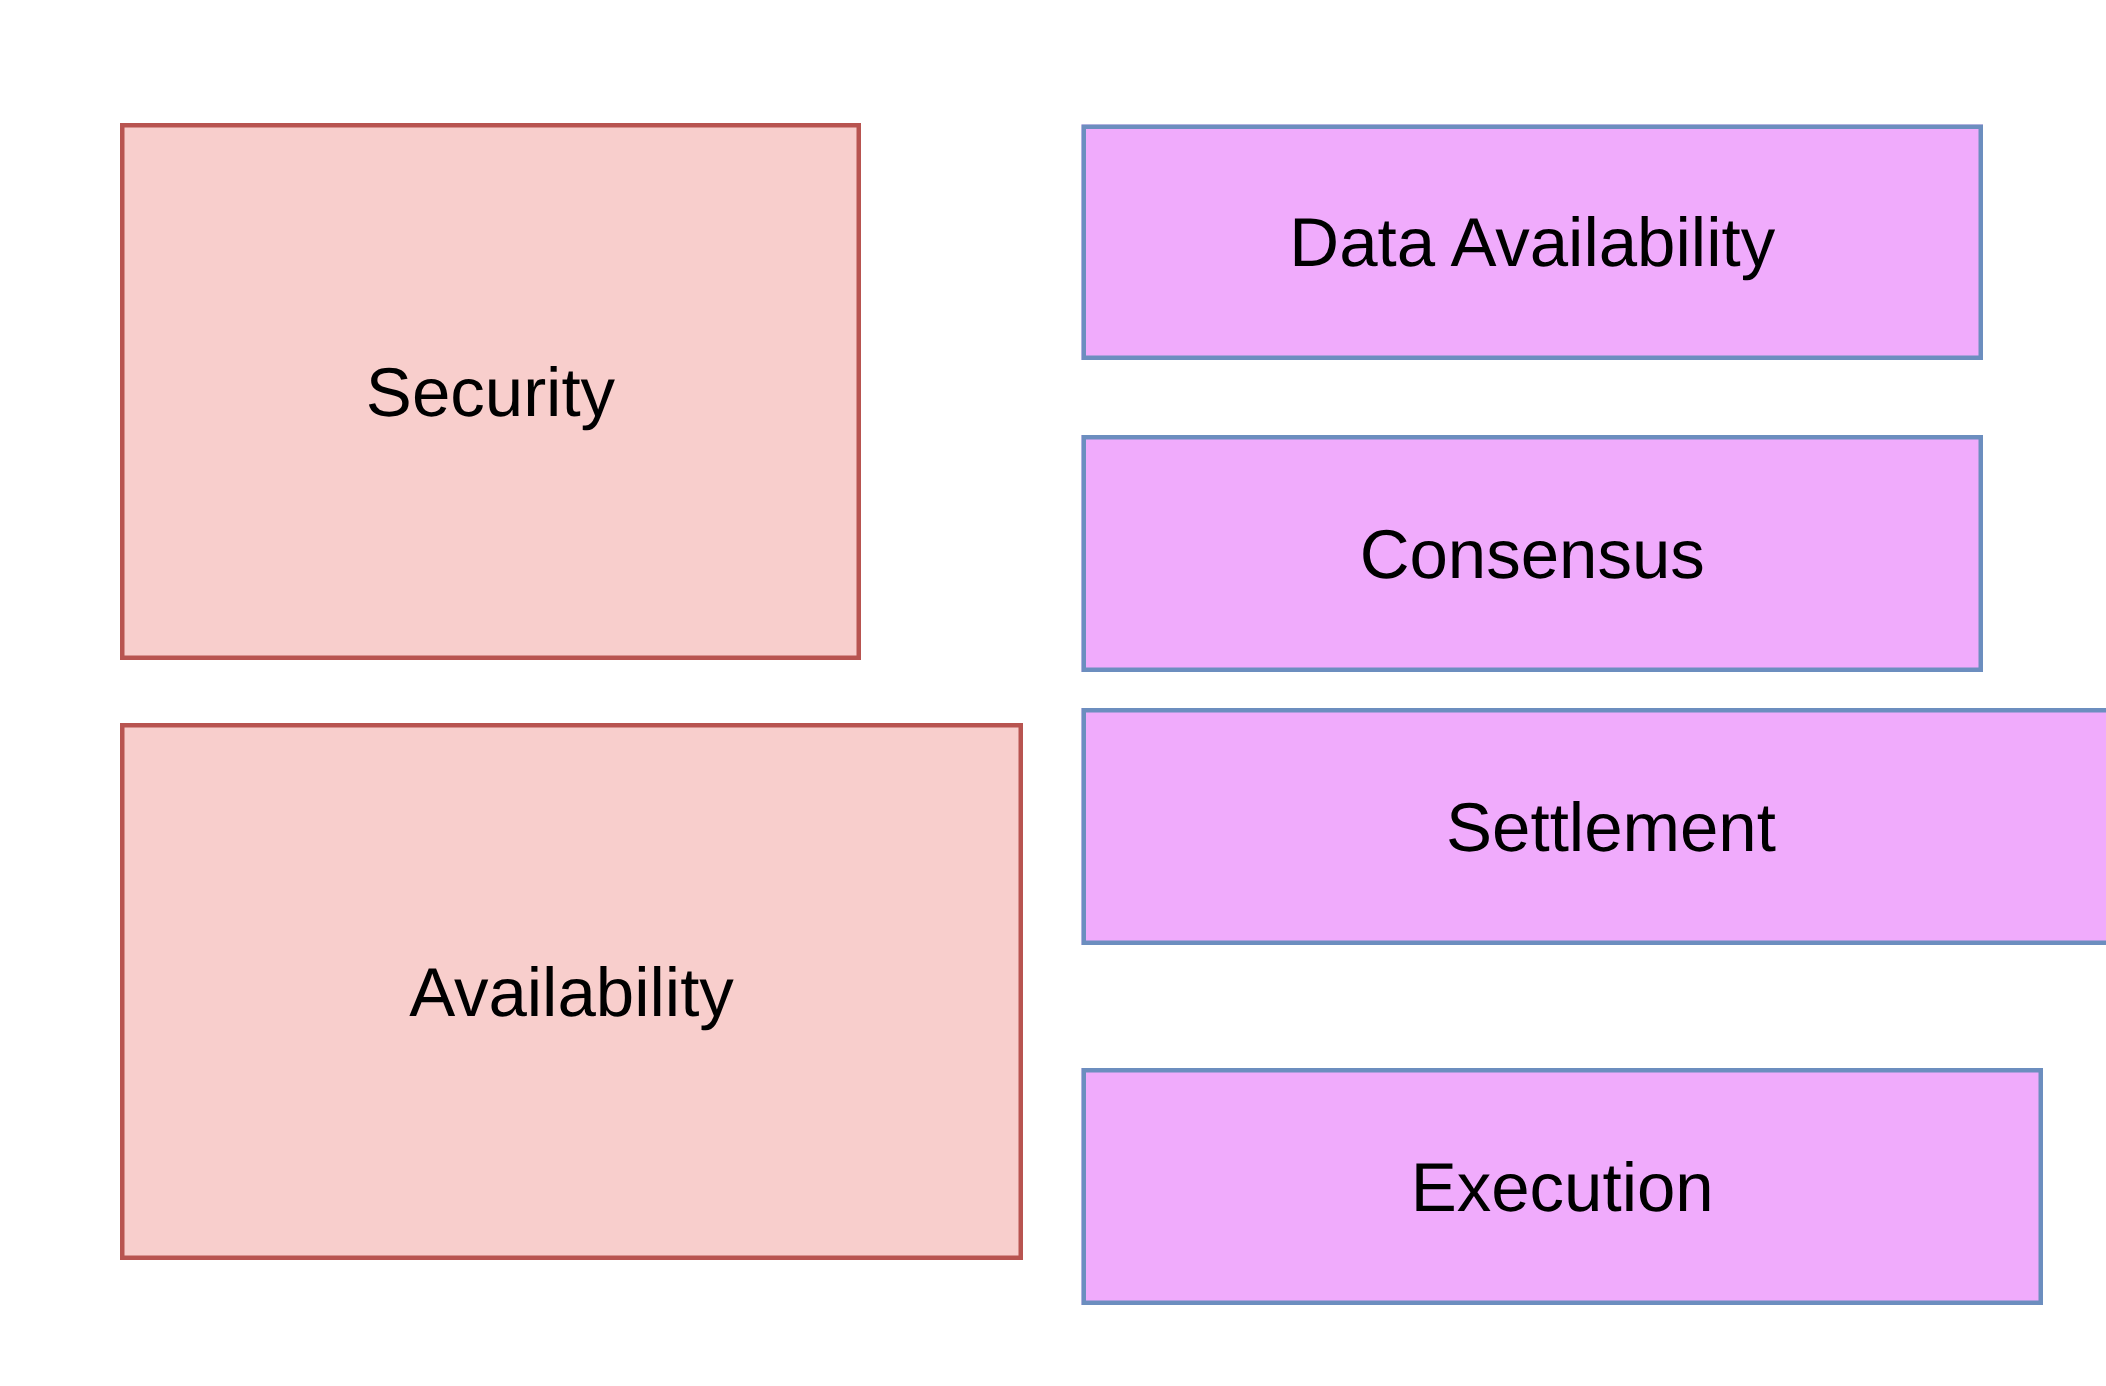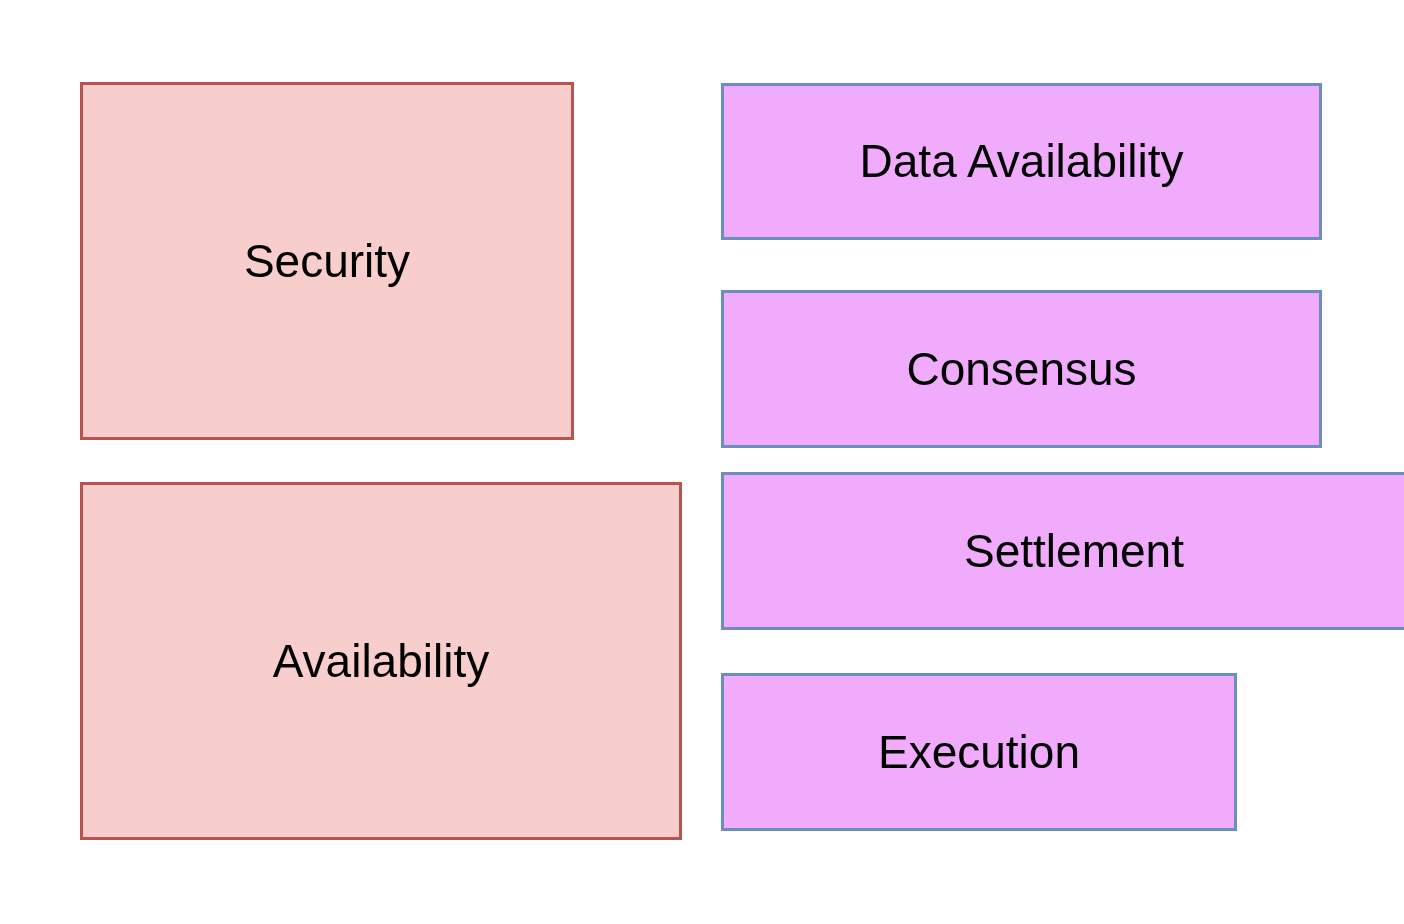--- a/index.html
+++ b/index.html
@@ -54,21 +54,21 @@
   }
 
   
   .pos-security    { left: 80px;  top: 82px;  width: 494px; height: 358px; }
   .pos-environment { left: 80px;  top: 482px; width: 602px; height: 358px; }
 
   
   .pos-data-availability { left: 721px; top: 83px;  width: 601px; height: 157px; }
   .pos-consensus         { left: 721px; top: 290px; width: 601px; height: 158px; }
   .pos-settlement        { left: 721px; top: 472px; width: 706px; height: 158px; }
-  .pos-execution         { left: 721px; top: 673px; width: 516px; height: 158px; }
+  .pos-execution         { left: 721px; top: 712px; width: 641px; height: 158px; }
 </style>
 </head>
 <body>
 
 <div id="diagram-canvas">
 
   <div class="node category pos-security">
     <span class="node-label">Security</span>
   </div>
 

